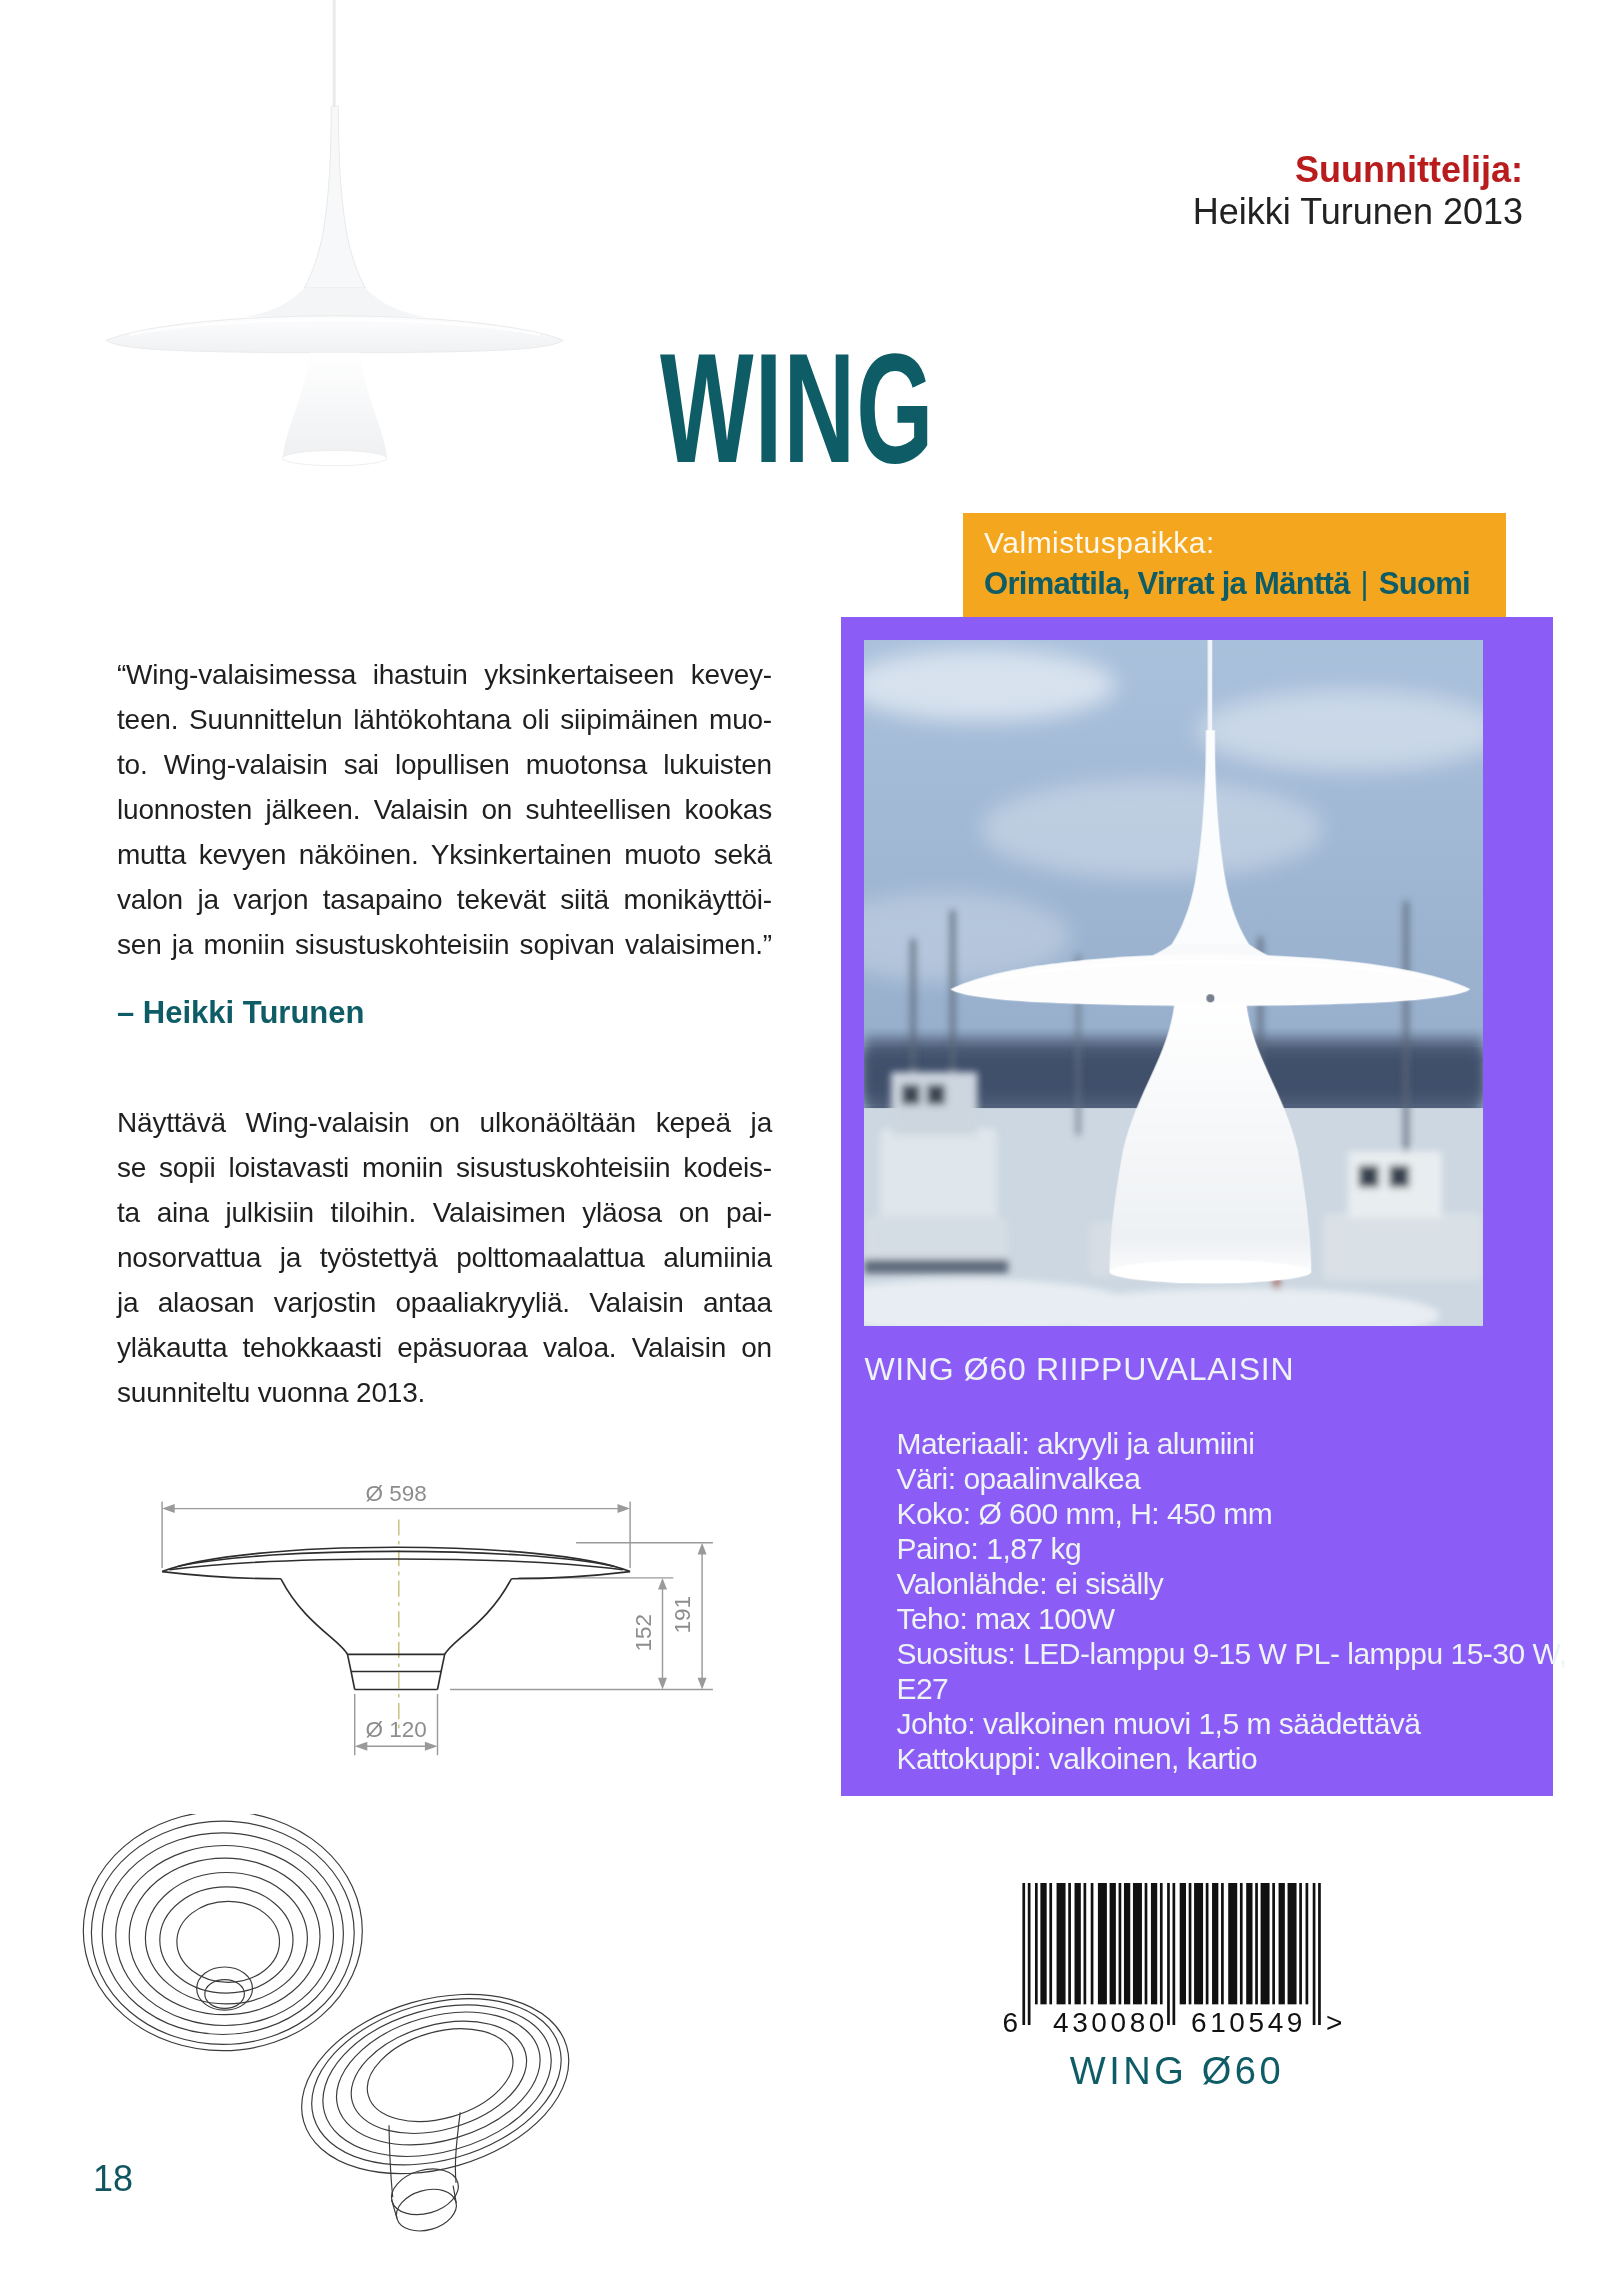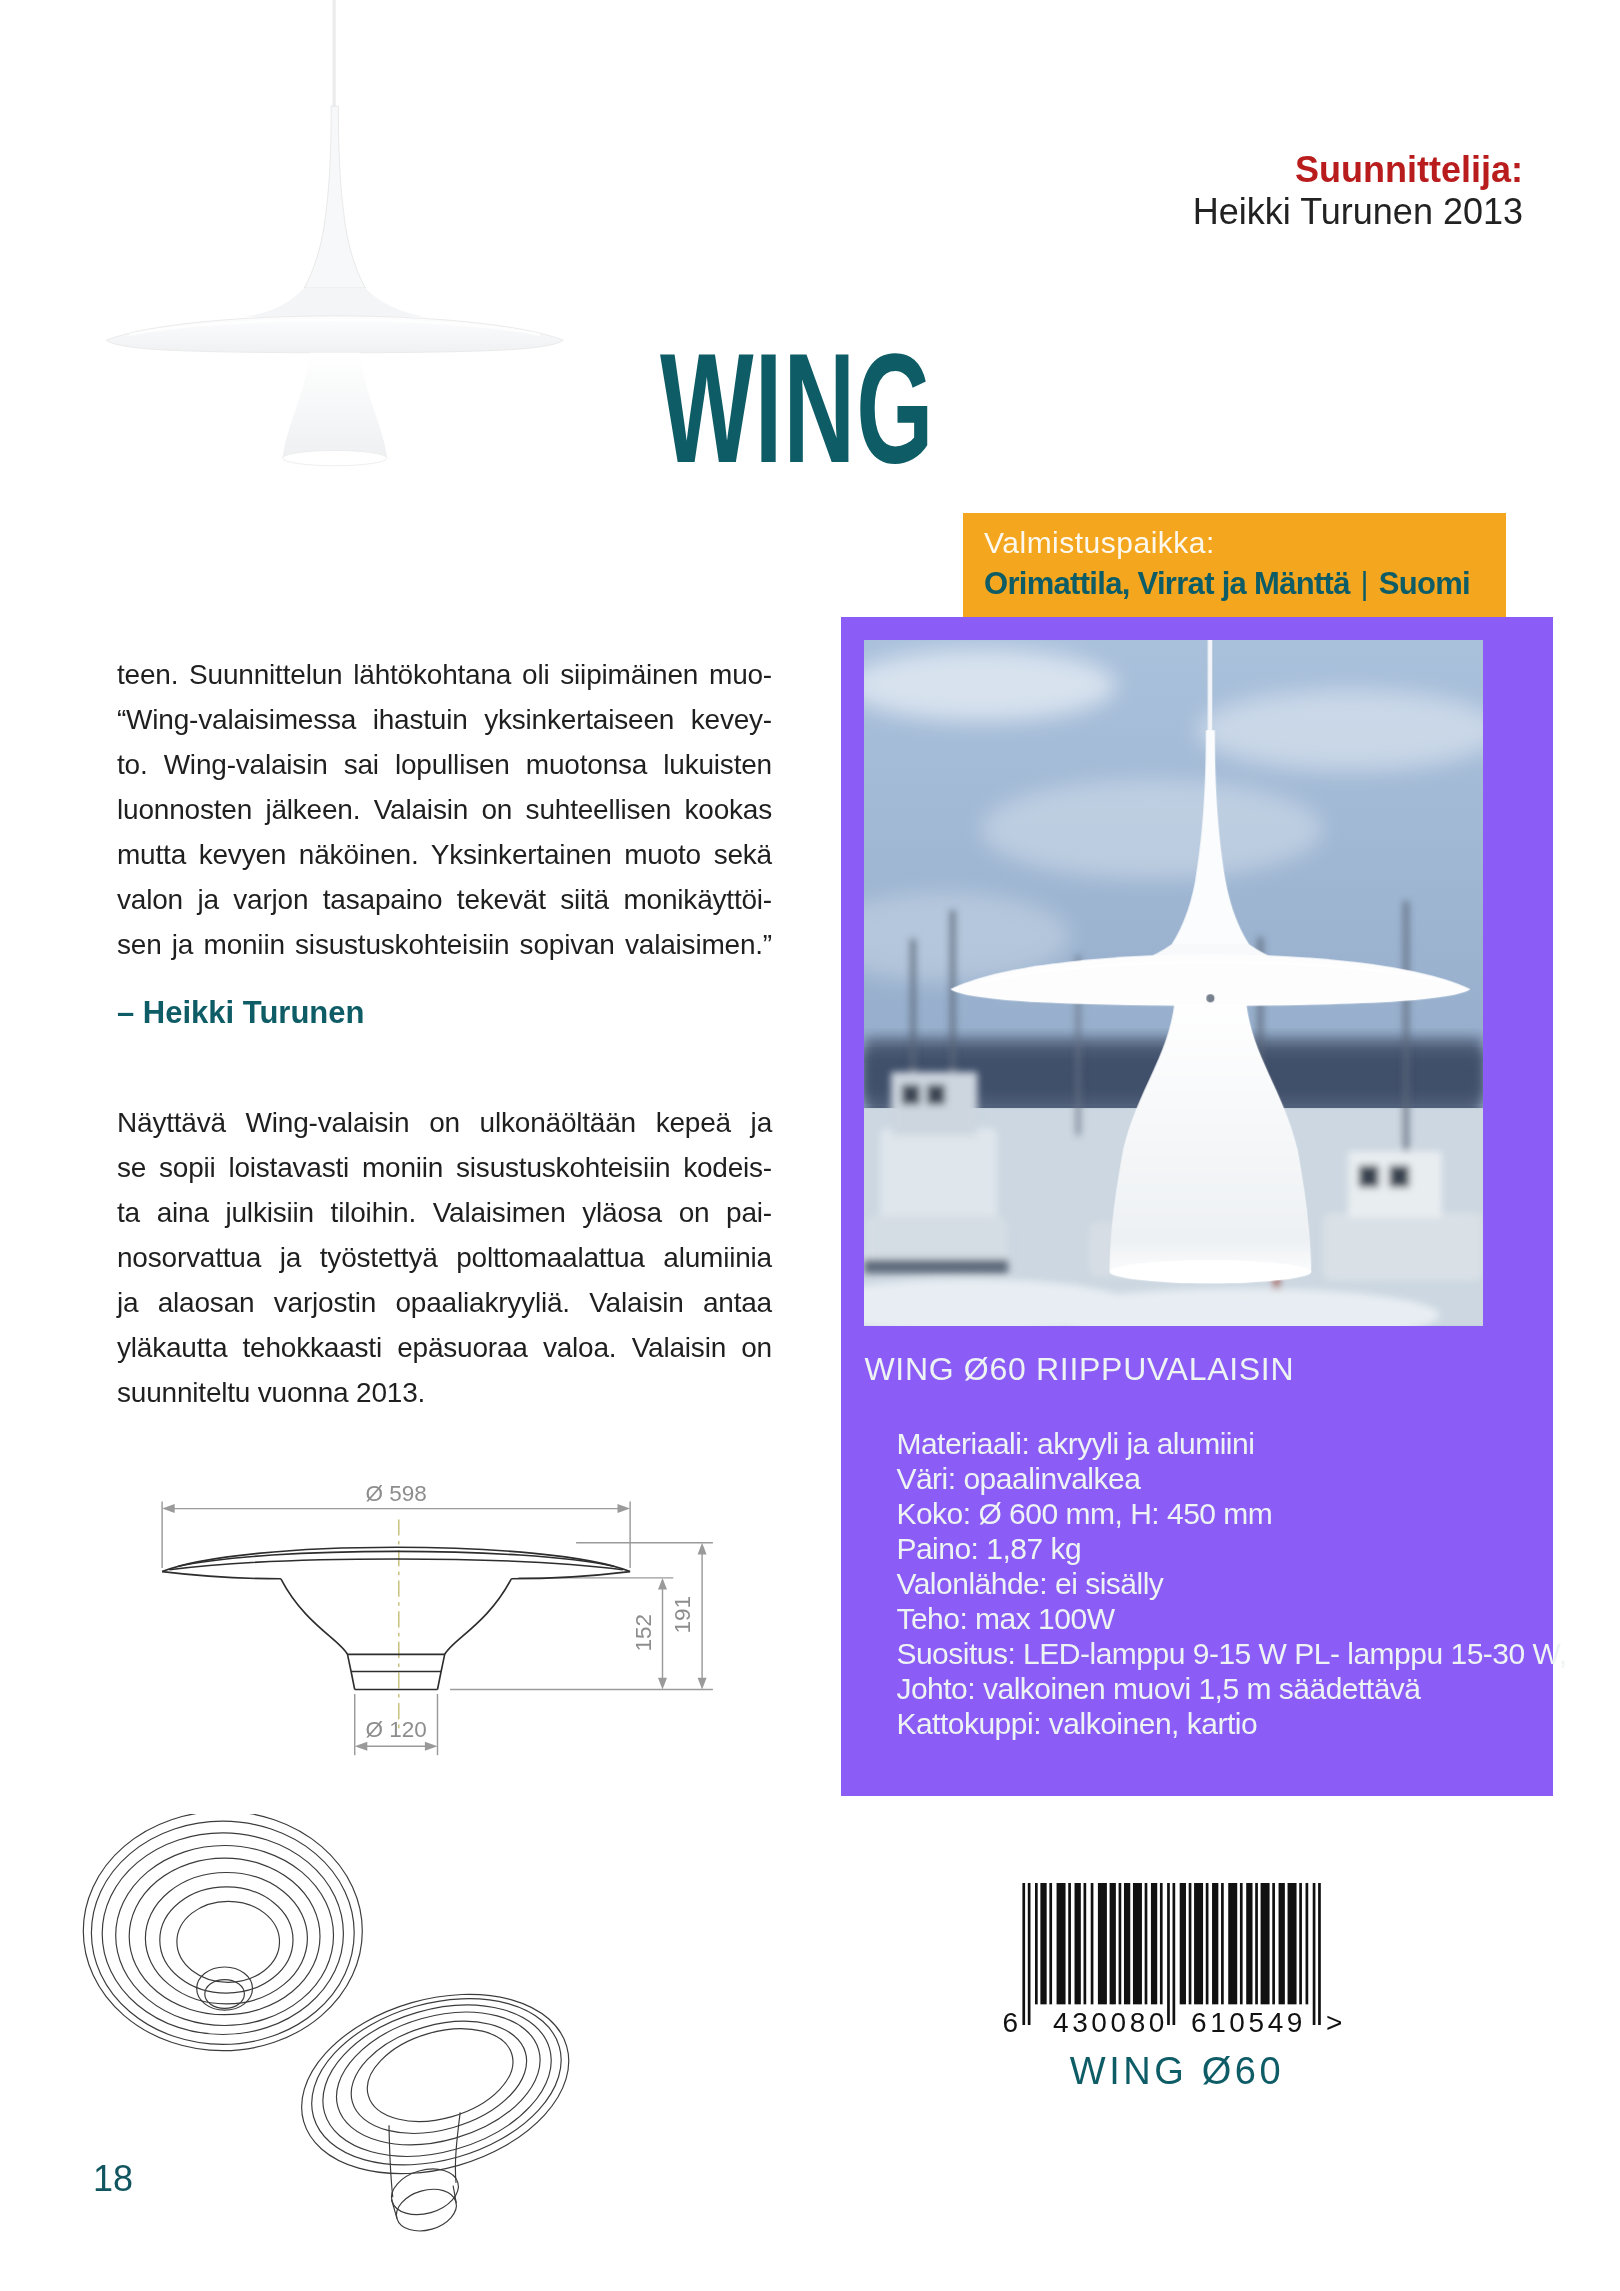--- a/index.html
+++ b/index.html
@@ -181,28 +181,29 @@
     </div>
     <div class="product-heading">WING Ø60 RIIPPUVALAISIN</div>
     <div class="specs">
       <div class="spec-line">Materiaali: akryyli ja alumiini</div>
       <div class="spec-line">Väri: opaalinvalkea</div>
       <div class="spec-line">Koko: Ø 600 mm, H: 450 mm</div>
       <div class="spec-line">Paino: 1,87 kg</div>
       <div class="spec-line">Valonlähde: ei sisälly</div>
       <div class="spec-line">Teho: max 100W</div>
       <div class="spec-line">Suositus: LED-lamppu 9-15 W PL- lamppu 15-30 W,</div>
+      <div class="spec-line">E27</div>
       <div class="spec-line">Johto: valkoinen muovi 1,5 m säädettävä</div>
       <div class="spec-line">Kattokuppi: valkoinen, kartio</div>
     </div>
   </div>
 
   <div class="abs textcol quote-col">
+    <div class="jline">“Wing-valaisimessa ihastuin yksinkertaiseen kevey-</div>
     <div class="jline">teen. Suunnittelun lähtökohtana oli siipimäinen muo-</div>
-    <div class="jline">“Wing-valaisimessa ihastuin yksinkertaiseen kevey-</div>
     <div class="jline">to. Wing-valaisin sai lopullisen muotonsa lukuisten</div>
     <div class="jline">luonnosten jälkeen. Valaisin on suhteellisen kookas</div>
     <div class="jline">mutta kevyen näköinen. Yksinkertainen muoto sekä</div>
     <div class="jline">valon ja varjon tasapaino tekevät siitä monikäyttöi-</div>
     <div class="jline">sen ja moniin sisustuskohteisiin sopivan valaisimen.”</div>
   </div>
   <div class="abs attribution">– Heikki Turunen</div>
 
   <div class="abs textcol desc-col">
     <div class="jline">Näyttävä Wing-valaisin on ulkonäöltään kepeä ja</div>

